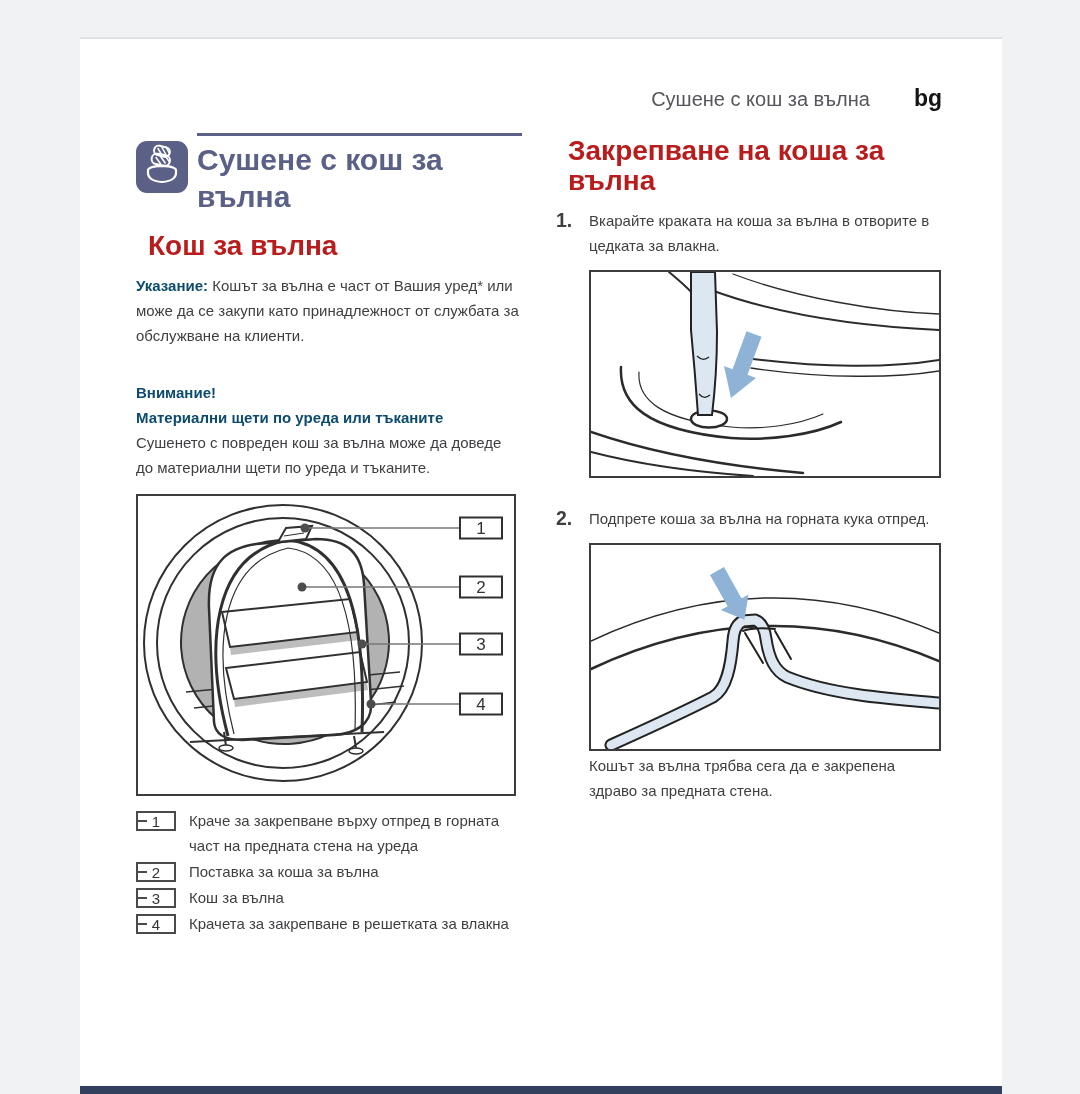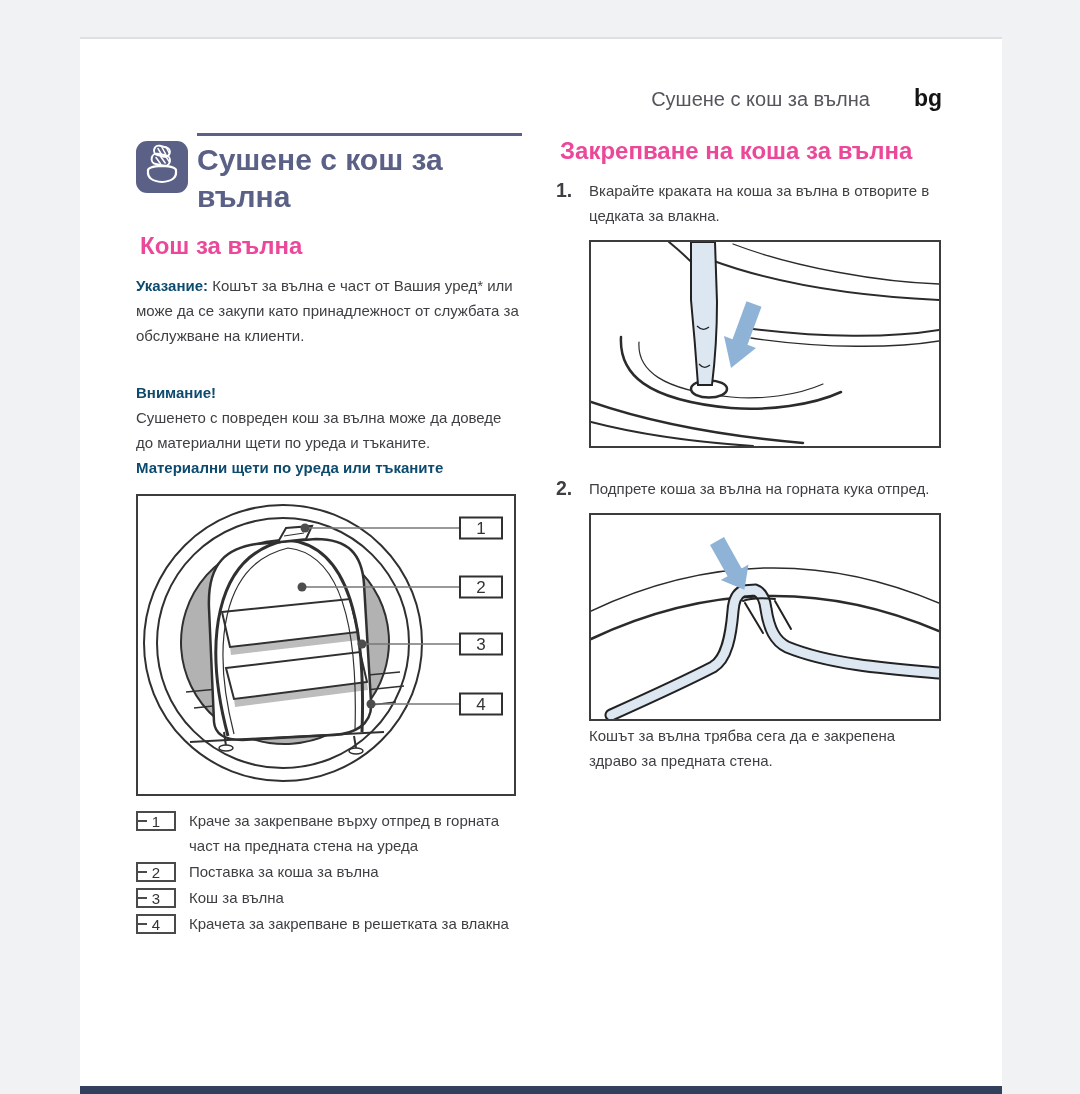--- a/index.html
+++ b/index.html
@@ -21,21 +21,21 @@
   .col-right{position:absolute;left:476px;top:46px;width:386px;}
   
   .runhead{display:flex;justify-content:flex-end;align-items:baseline;gap:44px;
     font-size:20px;line-height:26px;color:#55565c;}
   .runhead .lang{font-weight:bold;color:#141414;font-size:23px;}
   
   .chapter-head{display:flex;gap:9px;}
   .chapter-icon{width:52px;height:52px;flex:none;margin-top:8px;}
   .chapter-right{flex:1;border-top:3px solid #5a6086;padding-top:5px;}
   h1{margin:0;font-size:30px;line-height:37px;font-weight:bold;color:#5a6086;}
-  h2{margin:4px;font-size:24px;line-height:30px;font-weight:bold;color:#ec4899;}
+  h2{margin:12px;font-size:28px;line-height:30px;font-weight:bold;color:#b91c1c;}
   .col-left h2{margin-top:16px;}
   .col-right h2{margin-top:24px;}
   
   .body-t{font-size:15px;line-height:25px;color:#3e3f42;margin:0;}
   .accent-b{font-weight:bold;color:#0c4a6e;}
   .note{margin-top:12px;}
   .warning{margin-top:32px;}
   
   figure{margin:0;box-sizing:border-box;background:#fff;}
   .fig-drum{margin-top:14px;width:380px;height:302px;border:2px solid #3c3c3c;}
@@ -88,22 +88,22 @@
         <h1>Сушене с кош за вълна</h1>
       </div>
     </div>
 
     <h2>Кош за вълна</h2>
 
     <p class="body-t note"><span class="accent-b">Указание:</span> <span>Кошът за вълна е част от Вашия уред* или може да се закупи като принадлежност от службата за обслужване на клиенти.</span></p>
 
     <div class="warning">
       <p class="body-t accent-b">Внимание!</p>
+      <p class="body-t accent-b">Материални щети по уреда или тъканите</p>
       <p class="body-t">Сушенето с повреден кош за вълна може да доведе до материални щети по уреда и тъканите.</p>
-      <p class="body-t accent-b">Материални щети по уреда или тъканите</p>
     </div>
 
     <figure class="fig-drum">
       <svg width="376" height="298" viewBox="0 0 376 298">
         <g stroke="#303030" fill="none">
           <ellipse cx="145" cy="147" rx="139" ry="138" stroke-width="2" fill="#fff"></ellipse>
           <ellipse cx="145" cy="147" rx="126" ry="125" stroke-width="2" fill="#fff"></ellipse>
           <ellipse cx="147" cy="146" rx="104" ry="102" stroke-width="2" fill="#b2b2b2" transform="rotate(-4 147 146)"></ellipse>
 
           <g stroke-width="1.5">

